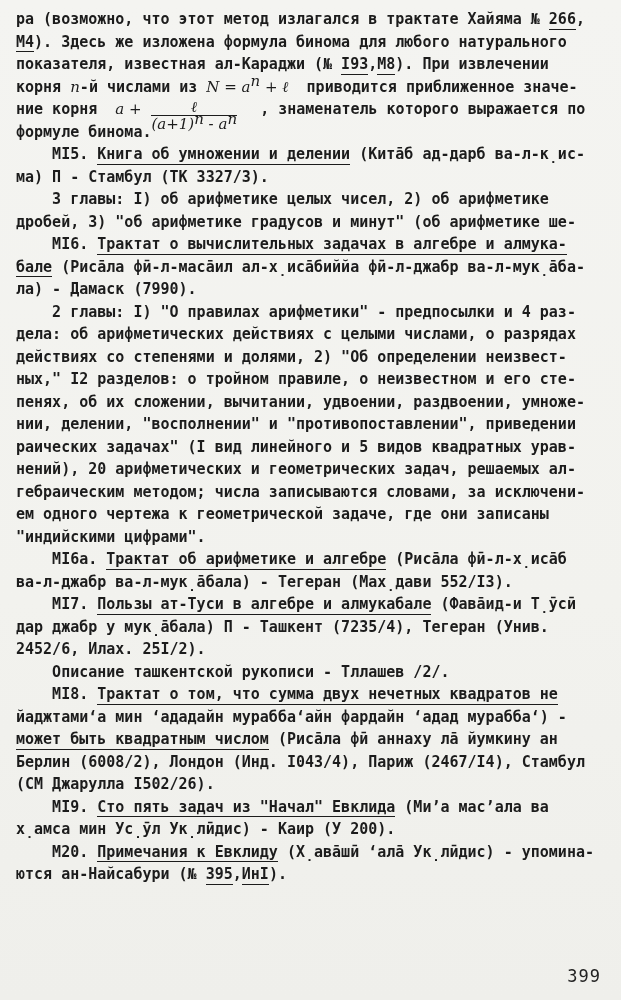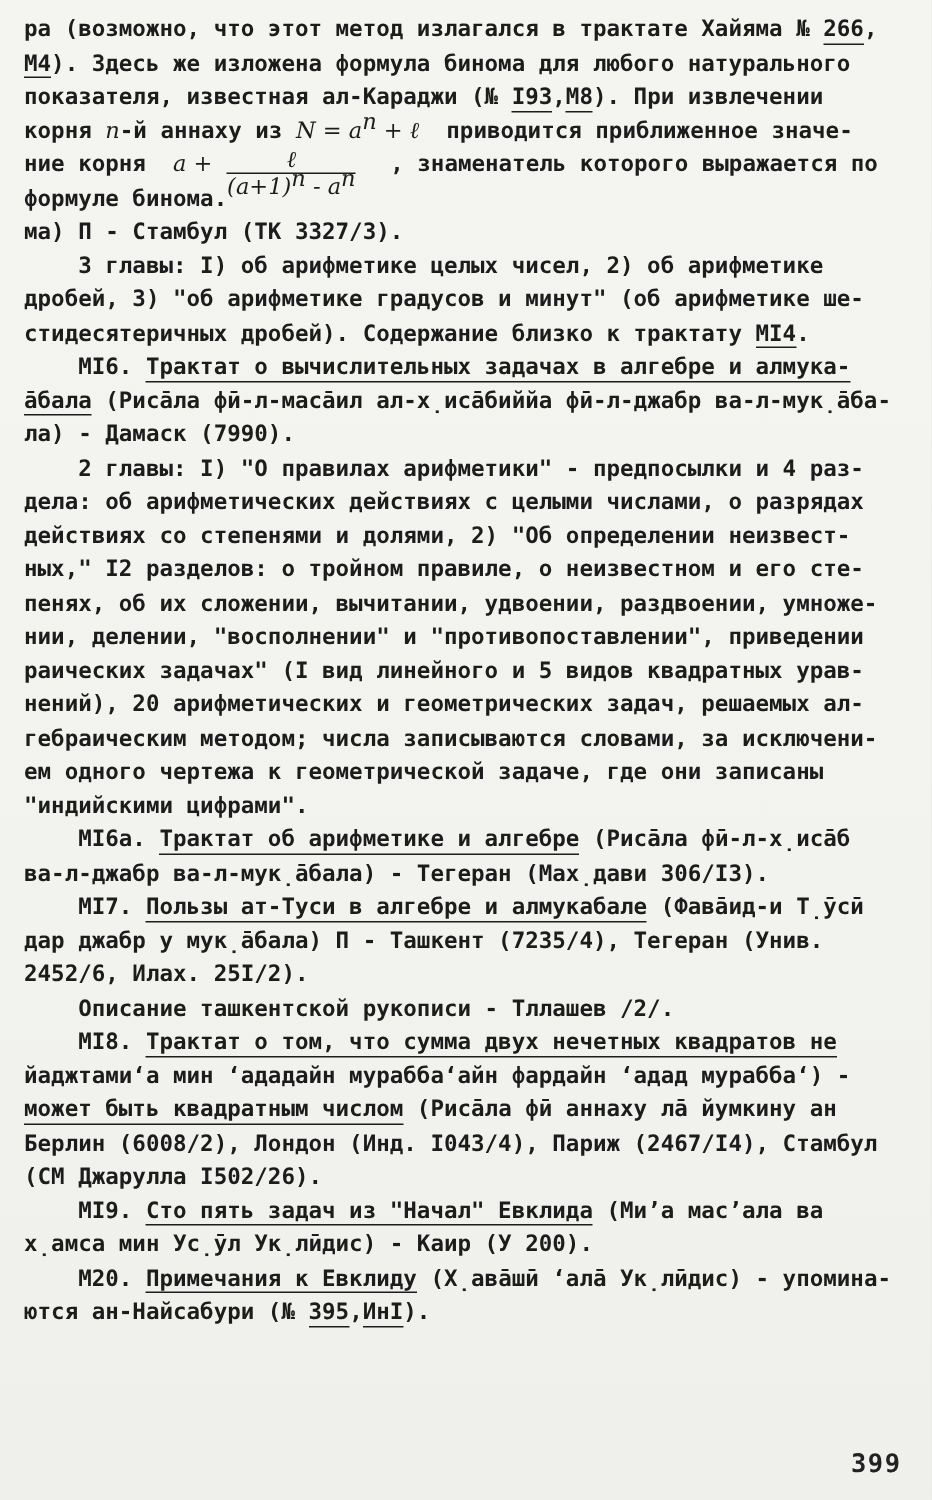--- a/index.html
+++ b/index.html
@@ -58,56 +58,56 @@
     display:block;
     padding-top:2px;
     line-height:12px;
     font-size:12.5px;
   }
   .page-number{
     position:absolute;
     right:20px;
     top:966px;
     font-size:17px;
-    font-weight:bold;
+    font-weight:normal;
     letter-spacing:1px;
     color:#222;
   }
 </style>
 </head>
 <body>
 
 <div class="page">
   <div class="text" id="text-block">
       <div class="line"><span>ра (возможно, что этот метод излагался в трактате Хайяма № </span><span class="u">266</span><span>,</span></div>
       <div class="line"><span class="u">М4</span><span>). Здесь же изложена формула бинома для любого натурального</span></div>
       <div class="line"><span>показателя, известная ал-Караджи (№ </span><span class="u">I93</span><span>,</span><span class="u">М8</span><span>). При извлечении</span></div>
-      <div class="line"><span>корня </span><span class="m">n</span><span>-й аннаху из </span><span class="m">N = a</span><sup class="m">n</sup><span class="m"> + ℓ</span><span>  приводится приближенное значе-</span></div>
+      <div class="line"><span>корня </span><span class="m">n</span><span>-й числами из </span><span class="m">N = a</span><sup class="m">n</sup><span class="m"> + ℓ</span><span>  приводится приближенное значе-</span></div>
       <div class="line"><span>ние корня  </span><span class="m">a + </span><span class="frac"><span class="num"><span class="m">ℓ</span></span><span class="den"><span class="m">(a+1)</span><sup class="m">n</sup><span class="m"> - a</span><sup class="m">n</sup></span></span><span>  , знаменатель которого выражается по</span></div>
       <div class="line"><span>формуле бинома.</span></div>
+      <div class="line"><span>    МI5. </span><span class="u">Книга об умножении и делении</span><span> (Китāб ад-дарб ва-л-к̣ис-</span></div>
       <div class="line"><span>ма) П - Стамбул (ТК 3327/3).</span></div>
       <div class="line"><span>    3 главы: I) об арифметике целых чисел, 2) об арифметике</span></div>
       <div class="line"><span>дробей, 3) "об арифметике градусов и минут" (об арифметике ше-</span></div>
-      <div class="line"><span>стидесятеричных дробей). Содержание близко к трактату </span><span class="u">МI4</span><span>.</span></div>
       <div class="line"><span>    МI6. </span><span class="u">Трактат о вычислительных задачах в алгебре и алмука-</span></div>
-      <div class="line"><span class="u">āбала</span><span> (Рисāла фӣ-л-масāил ал-х̣исāбиййа фӣ-л-джабр ва-л-мук̣āба-</span></div>
+      <div class="line"><span class="u">бале</span><span> (Рисāла фӣ-л-масāил ал-х̣исāбиййа фӣ-л-джабр ва-л-мук̣āба-</span></div>
       <div class="line"><span>ла) - Дамаск (7990).</span></div>
       <div class="line"><span>    2 главы: I) "О правилах арифметики" - предпосылки и 4 раз-</span></div>
       <div class="line"><span>дела: об арифметических действиях с целыми числами, о разрядах</span></div>
       <div class="line"><span>действиях со степенями и долями, 2) "Об определении неизвест-</span></div>
       <div class="line"><span>ных," I2 разделов: о тройном правиле, о неизвестном и его сте-</span></div>
       <div class="line"><span>пенях, об их сложении, вычитании, удвоении, раздвоении, умноже-</span></div>
       <div class="line"><span>нии, делении, "восполнении" и "противопоставлении", приведении</span></div>
       <div class="line"><span>раических задачах" (I вид линейного и 5 видов квадратных урав-</span></div>
       <div class="line"><span>нений), 20 арифметических и геометрических задач, решаемых ал-</span></div>
       <div class="line"><span>гебраическим методом; числа записываются словами, за исключени-</span></div>
       <div class="line"><span>ем одного чертежа к геометрической задаче, где они записаны</span></div>
       <div class="line"><span>"индийскими цифрами".</span></div>
       <div class="line"><span>    МI6а. </span><span class="u">Трактат об арифметике и алгебре</span><span> (Рисāла фӣ-л-х̣исāб</span></div>
-      <div class="line"><span>ва-л-джабр ва-л-мук̣āбала) - Тегеран (Мах̣дави 306/I3).</span></div>
+      <div class="line"><span>ва-л-джабр ва-л-мук̣āбала) - Тегеран (Мах̣дави 552/I3).</span></div>
       <div class="line"><span>    МI7. </span><span class="u">Пользы ат-Туси в алгебре и алмукабале</span><span> (Фавāид-и Т̣ӯсӣ</span></div>
       <div class="line"><span>дар джабр у мук̣āбала) П - Ташкент (7235/4), Тегеран (Унив.</span></div>
       <div class="line"><span>2452/6, Илах. 25I/2).</span></div>
       <div class="line"><span>    Описание ташкентской рукописи - Тллашев /2/.</span></div>
       <div class="line"><span>    МI8. </span><span class="u">Трактат о том, что сумма двух нечетных квадратов не</span></div>
       <div class="line"><span>йаджтами‘а мин ‘ададайн мурабба‘айн фардайн ‘адад мурабба‘) -</span></div>
       <div class="line"><span class="u">может быть квадратным числом</span><span> (Рисāла фӣ аннаху лā йумкину ан</span></div>
       <div class="line"><span>Берлин (6008/2), Лондон (Инд. I043/4), Париж (2467/I4), Стамбул</span></div>
       <div class="line"><span>(СМ Джарулла I502/26).</span></div>
       <div class="line"><span>    МI9. </span><span class="u">Сто пять задач из "Начал" Евклида</span><span> (Ми’а мас’ала ва</span></div>

